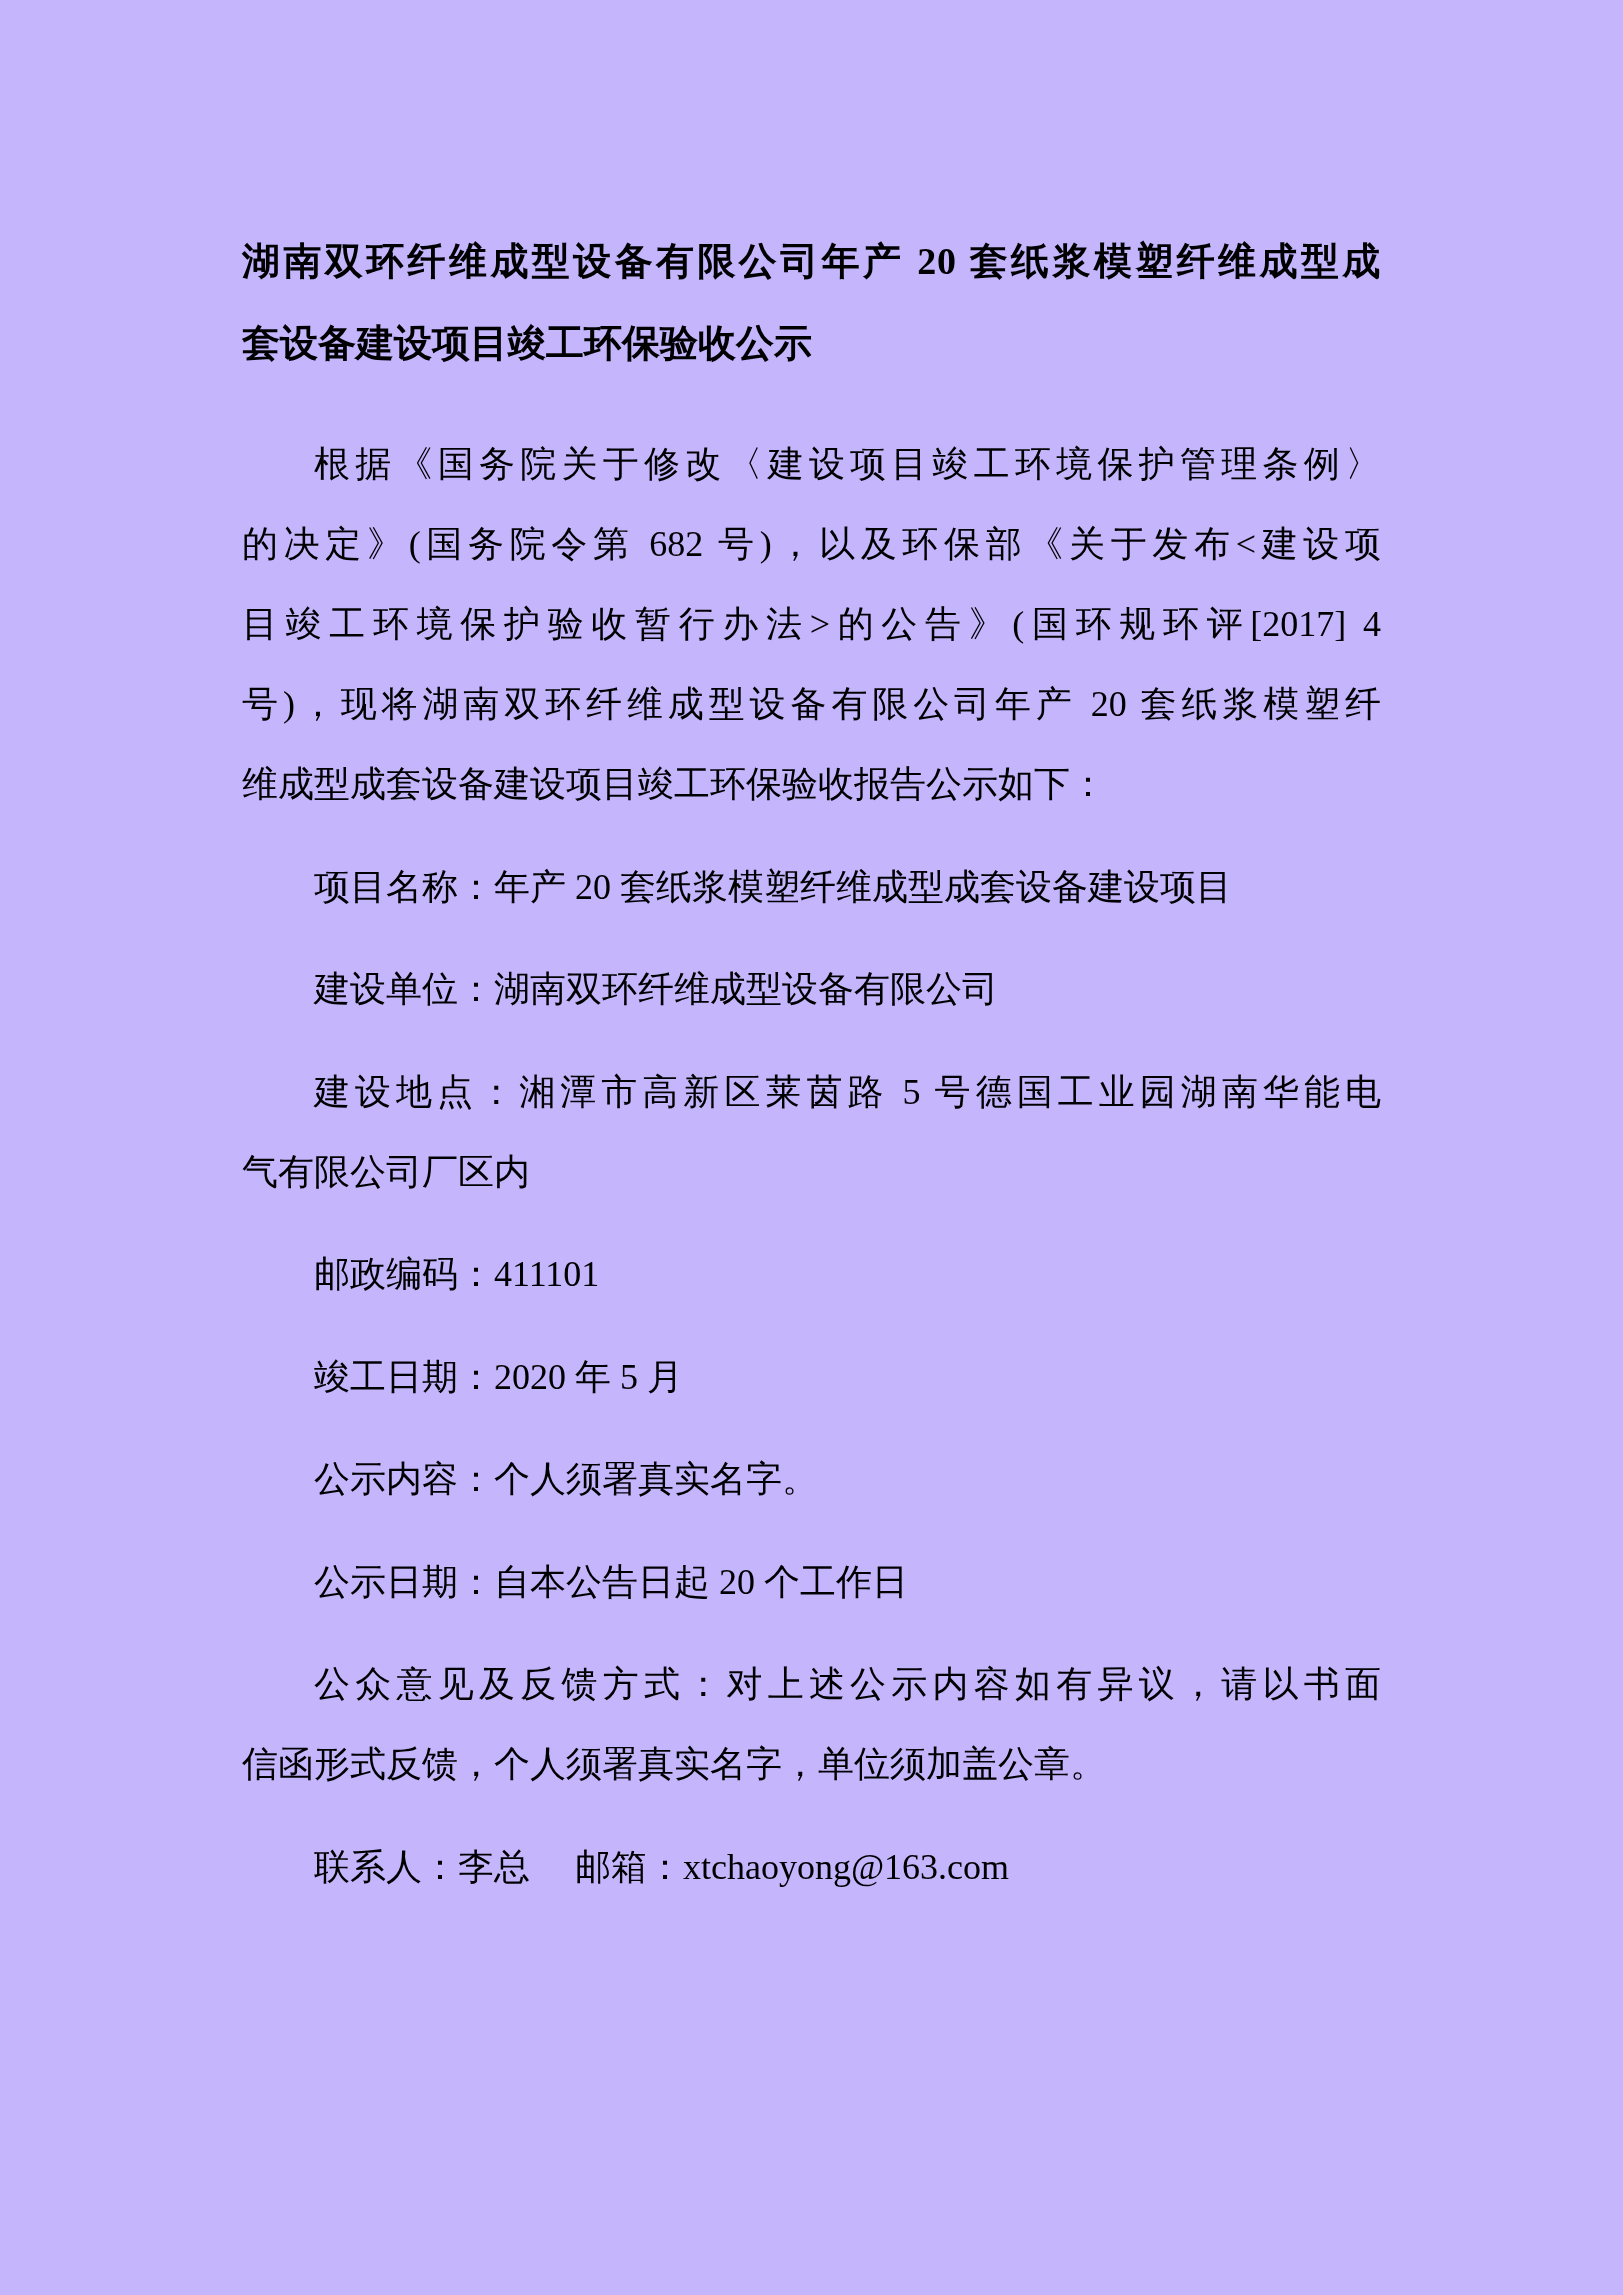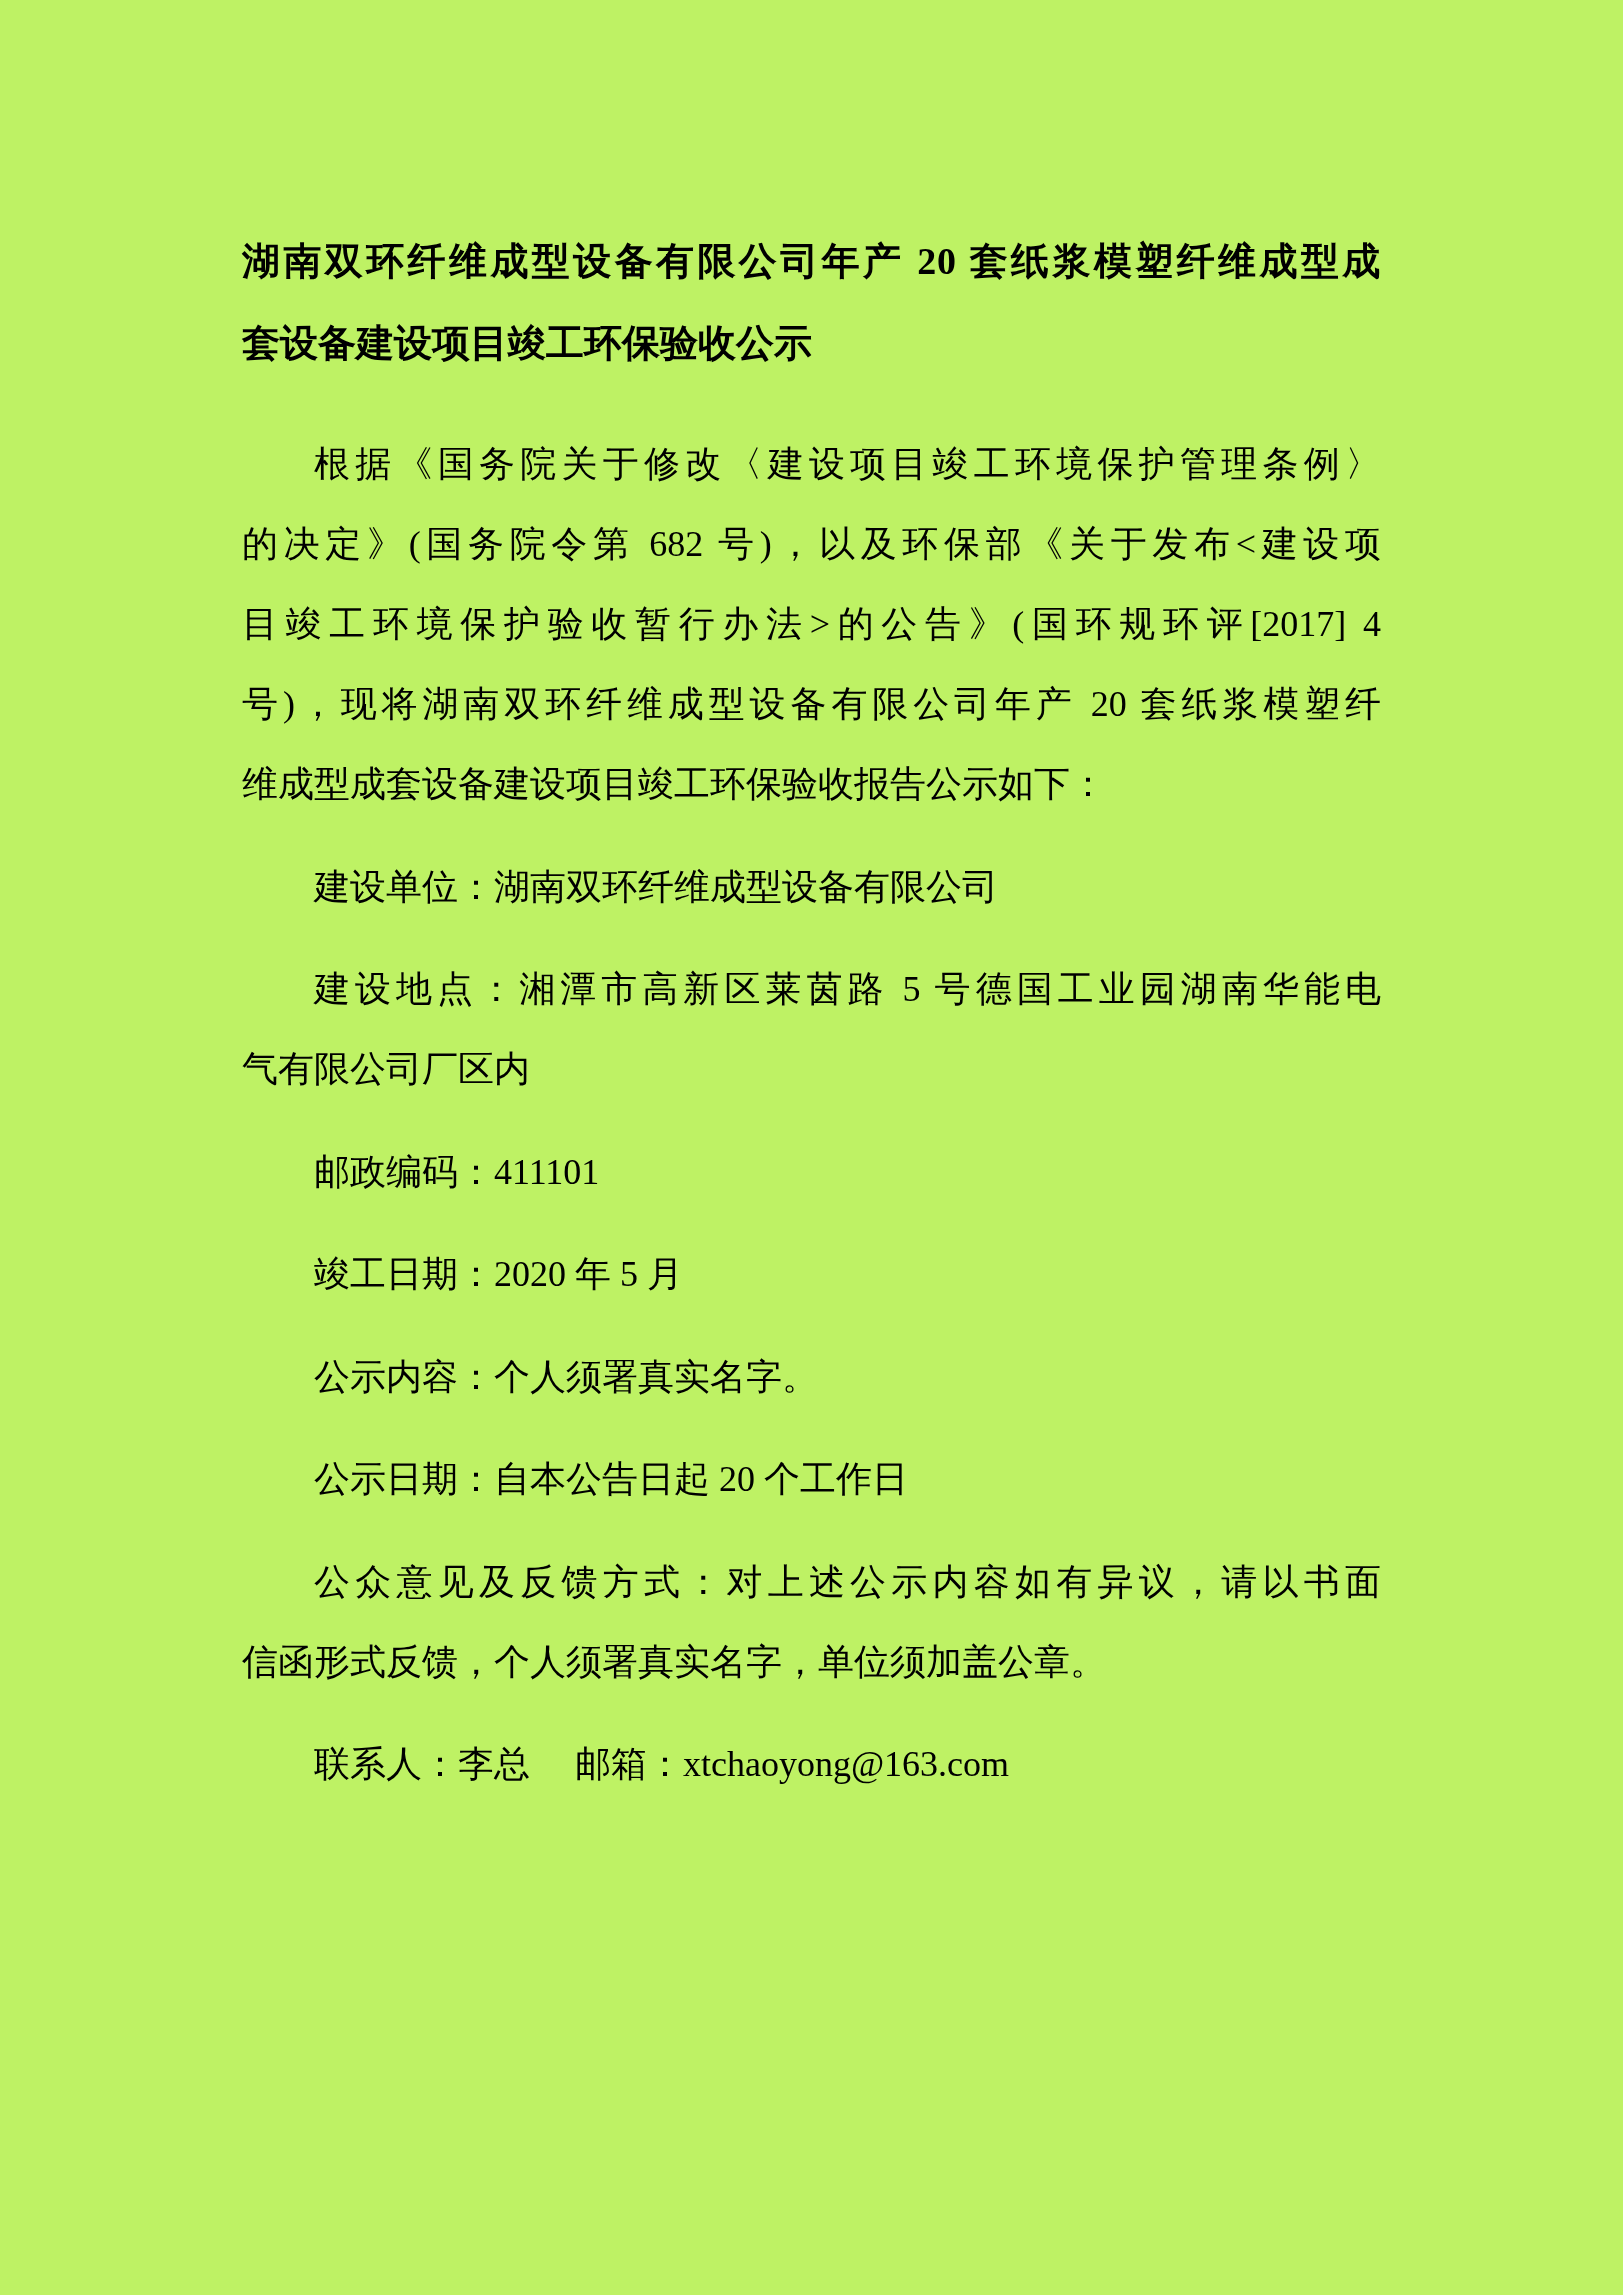--- a/index.html
+++ b/index.html
@@ -4,21 +4,21 @@
 <style>
   html, body {
     margin: 0;
     padding: 0;
     background: #ffffff;
   }
   .page {
     position: relative;
     width: 1623px;
     height: 2295px;
-    background: #bef264;
+    background: #c4b5fd;
     color: #000000;
     font-family: "Liberation Serif", "DejaVu Serif", serif;
     overflow: hidden;
   }
   .content {
     position: absolute;
     left: 242px;
     top: 220px;
     width: 1139px;
   }
@@ -64,20 +64,23 @@
     </div>
     <div>
         <div class="para first">
           <div class="line fill indent">根据《国务院关于修改〈建设项目竣工环境保护管理条例〉</div>
           <div class="line fill">的决定》(国务院令第 682 号)，以及环保部《关于发布&lt;建设项</div>
           <div class="line fill">目竣工环境保护验收暂行办法&gt;的公告》(国环规环评[2017] 4</div>
           <div class="line fill">号)，现将湖南双环纤维成型设备有限公司年产 20 套纸浆模塑纤</div>
           <div class="line">维成型成套设备建设项目竣工环保验收报告公示如下：</div>
         </div>
         <div class="para">
+          <div class="line indent">项目名称：年产 20 套纸浆模塑纤维成型成套设备建设项目</div>
+        </div>
+        <div class="para">
           <div class="line indent">建设单位：湖南双环纤维成型设备有限公司</div>
         </div>
         <div class="para">
           <div class="line fill indent">建设地点：湘潭市高新区莱茵路 5 号德国工业园湖南华能电</div>
           <div class="line">气有限公司厂区内</div>
         </div>
         <div class="para">
           <div class="line indent">邮政编码：411101</div>
         </div>
         <div class="para">

